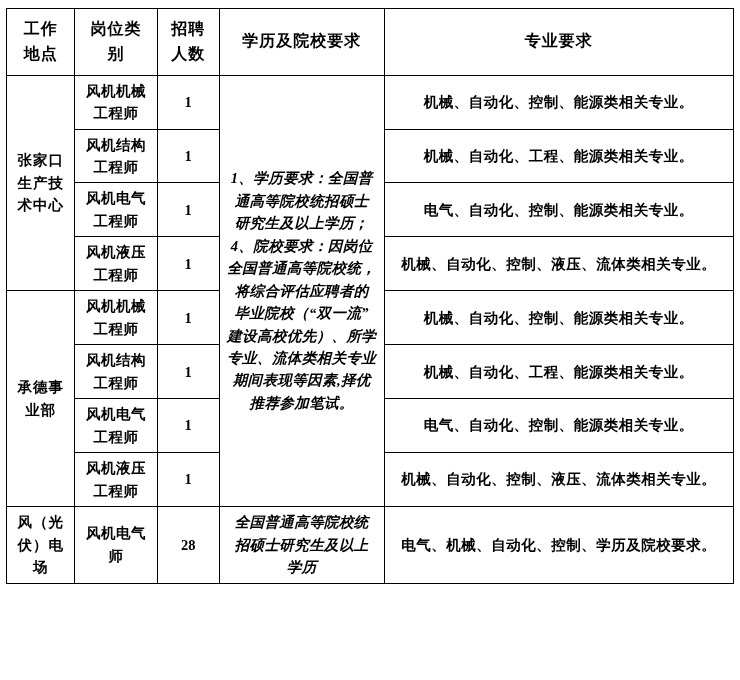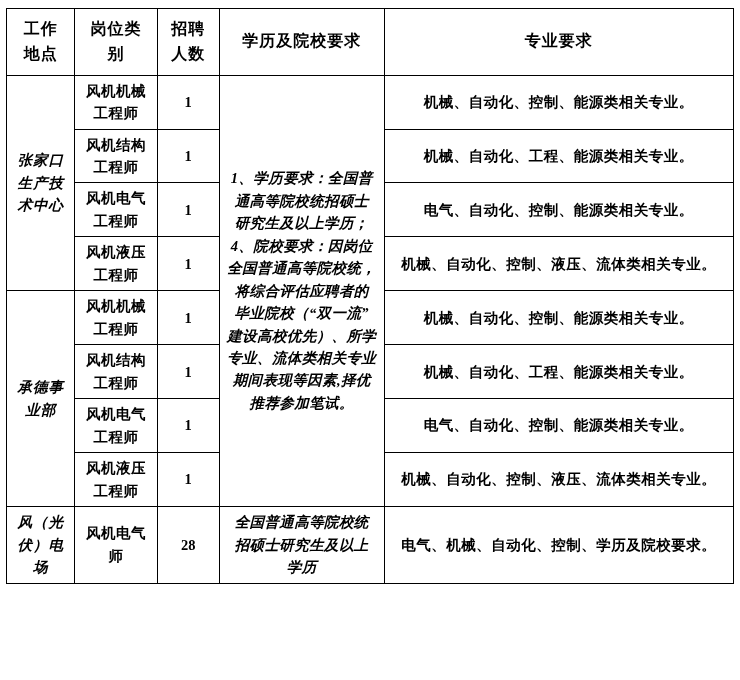--- a/index.html
+++ b/index.html
@@ -44,21 +44,20 @@
   }
   .col-loc { width: 68px; }
   .col-job { width: 82px; }
   .col-num { width: 62px; }
   .col-edu { width: 164px; }
   .col-major { width: 348px; }
 
   td.loc-cell {
     letter-spacing: 1px;
     line-height: 1.7;
-    font-style: italic;
   }
   td.job-cell {
     line-height: 1.7;
     letter-spacing: 0.5px;
   }
   td.num-cell {
     font-weight: bold;
     font-size: 15px;
   }
   td.edu-cell {

